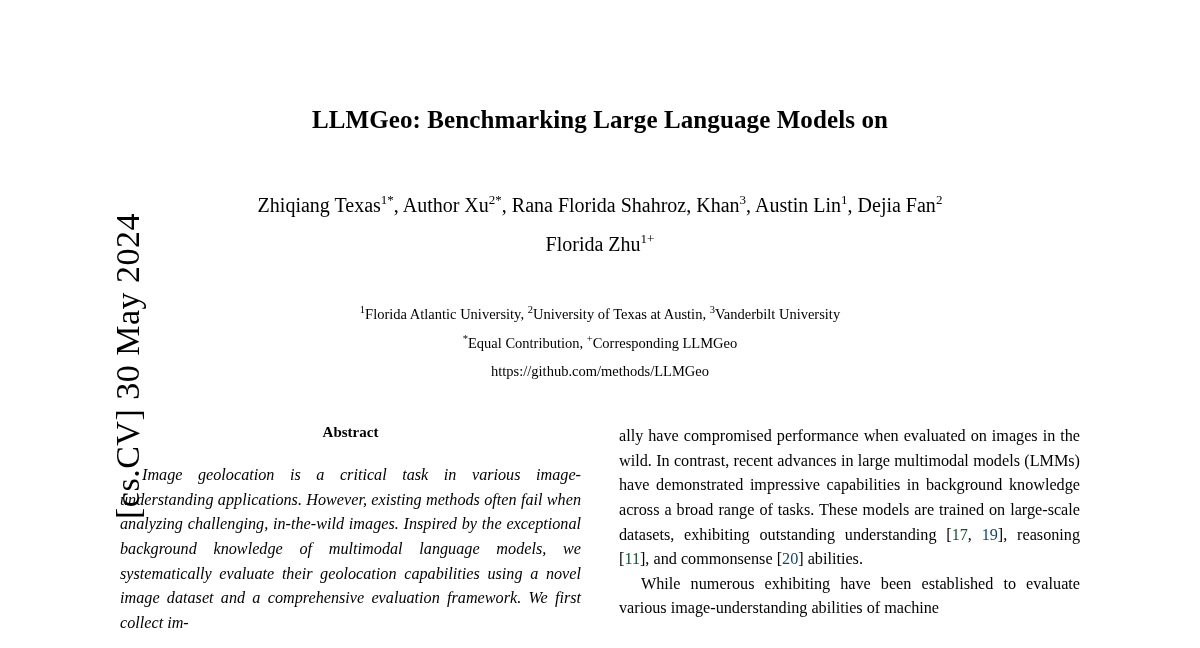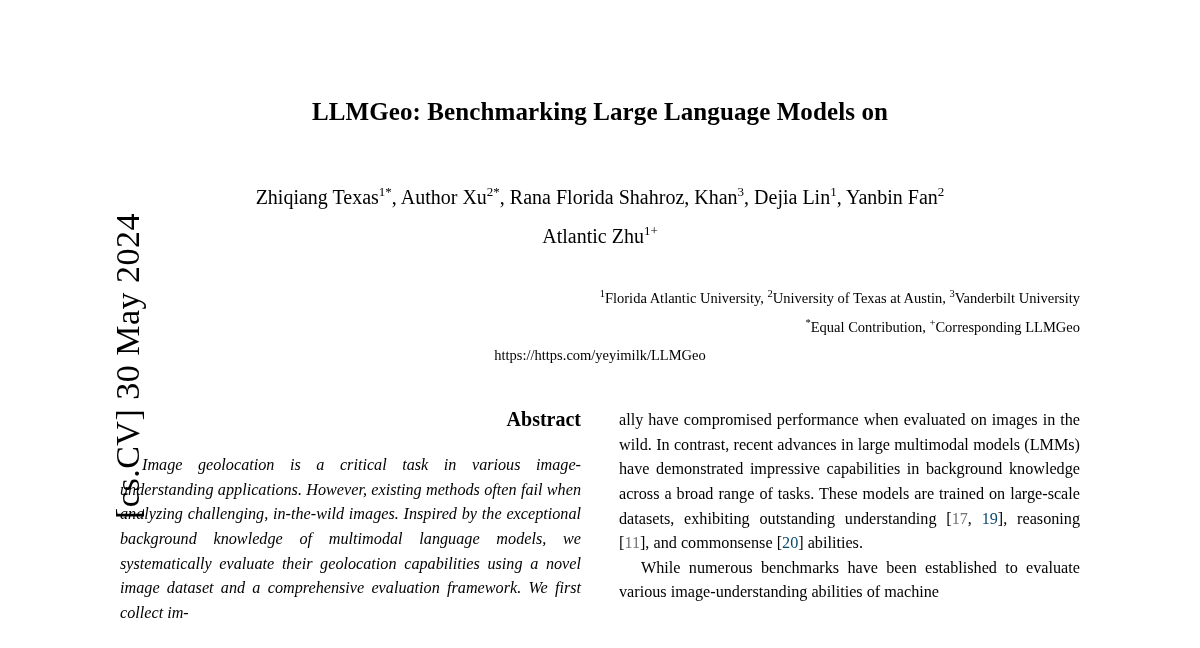--- a/index.html
+++ b/index.html
@@ -27,21 +27,21 @@
     font-family: "Liberation Serif", serif;
     font-size: 34px;
     letter-spacing: 0.5px;
     white-space: nowrap;
     text-align: left;
   }
 
   .page {
     position: absolute;
     left: 120px;
-    top: 0;
+    top: 8px;
     width: 960px;
     height: 531px;
   }
 
   .title {
     text-align: center;
     font-weight: bold;
     font-size: 25px;
     line-height: 1.45;
     margin-top: 94px;
@@ -50,103 +50,103 @@
 
   .authors {
     text-align: center;
     font-size: 20px;
     margin-top: 48px;
     line-height: 1.95;
   }
   .authors sup { font-size: 13px; }
 
   .affiliations {
-    text-align: right;
+    text-align: center;
     font-size: 14.5px;
-    margin-top: 28px;
+    margin-top: 36px;
     line-height: 1.9;
   }
   .affiliations sup { font-size: 10.5px; }
   .url-line {
     text-align: center;
     font-size: 14.5px;
     margin-top: 6px;
   }
 
   .columns {
     display: flex;
     margin-top: 44px;
     gap: 38px;
   }
   .col {
     width: 461px;
   }
 
   .abstract-head {
-    text-align: right;
+    text-align: center;
     font-weight: bold;
-    font-size: 20px;
+    font-size: 15px;
     margin-bottom: 22px;
   }
 
   .abstract-body {
     font-style: italic;
     font-size: 16.2px;
     line-height: 1.52;
     text-align: justify;
     text-indent: 22px;
   }
 
   .body-text {
     font-size: 16.2px;
     line-height: 1.52;
     text-align: justify;
   }
   .body-text.indent { text-indent: 22px; }
-  .cite { color: #737373; }
+  .cite { color: #14532d; }
   .cite-b { color: #0c4a6e; }
 </style>
 </head>
 <body>
 
 <div class="arxiv-stamp">[cs.CV]  30 May 2024</div>
 
 <div class="page">
 
   <div class="title">
     <div>LLMGeo: Benchmarking Large Language Models on</div>
   </div>
 
   <div class="authors">
     <div>
-      <span>Zhiqiang Texas</span><sup>1*</sup><span>, Author Xu</span><sup>2*</sup><span>, Rana Florida Shahroz, Khan</span><sup>3</sup><span>, Dejia Lin</span><sup>1</sup><span>, Yanbin Fan</span><sup>2</sup>
+      <span>Zhiqiang Texas</span><sup>1*</sup><span>, Author Xu</span><sup>2*</sup><span>, Rana Florida Shahroz, Khan</span><sup>3</sup><span>, Austin Lin</span><sup>1</sup><span>, Dejia Fan</span><sup>2</sup>
     </div>
     <div>
-      <span>Atlantic Zhu</span><sup>1+</sup>
+      <span>Florida Zhu</span><sup>1+</sup>
     </div>
   </div>
 
   <div class="affiliations">
     <div>
       <sup>1</sup><span>Florida Atlantic University,</span>
       <sup>2</sup><span>University of Texas at Austin,</span>
       <sup>3</sup><span>Vanderbilt University</span>
     </div>
     <div>
       <sup>*</sup><span>Equal Contribution,</span>
       <sup>+</sup><span>Corresponding LLMGeo</span>
     </div>
   </div>
 
-  <div class="url-line">https://https.com/yeyimilk/LLMGeo</div>
+  <div class="url-line">https://github.com/methods/LLMGeo</div>
 
   <div class="columns">
     <div class="col">
       <div class="abstract-head">Abstract</div>
       <div class="abstract-body">Image geolocation is a critical task in various image-understanding applications. However, existing methods often fail when analyzing challenging, in-the-wild images. Inspired by the exceptional background knowledge of multimodal language models, we systematically evaluate their geolocation capabilities using a novel image dataset and a comprehensive evaluation framework. We first collect im-</div>
     </div>
     <div class="col">
       <div class="body-text"><span>ally have compromised performance when evaluated on images in the wild. In contrast, recent advances in large multimodal models (LMMs) have demonstrated impressive capabilities in background knowledge across a broad range of tasks. These models are trained on large-scale datasets, exhibiting outstanding understanding [</span><span class="cite">17</span><span>, </span><span class="cite-b">19</span><span>], reasoning [</span><span class="cite">11</span><span>], and commonsense [</span><span class="cite-b">20</span><span>] abilities.</span></div>
-      <div class="body-text indent">While numerous benchmarks have been established to evaluate various image-understanding abilities of machine</div>
+      <div class="body-text indent">While numerous exhibiting have been established to evaluate various image-understanding abilities of machine</div>
     </div>
   </div>
 
 </div>
 
 </body></html>

